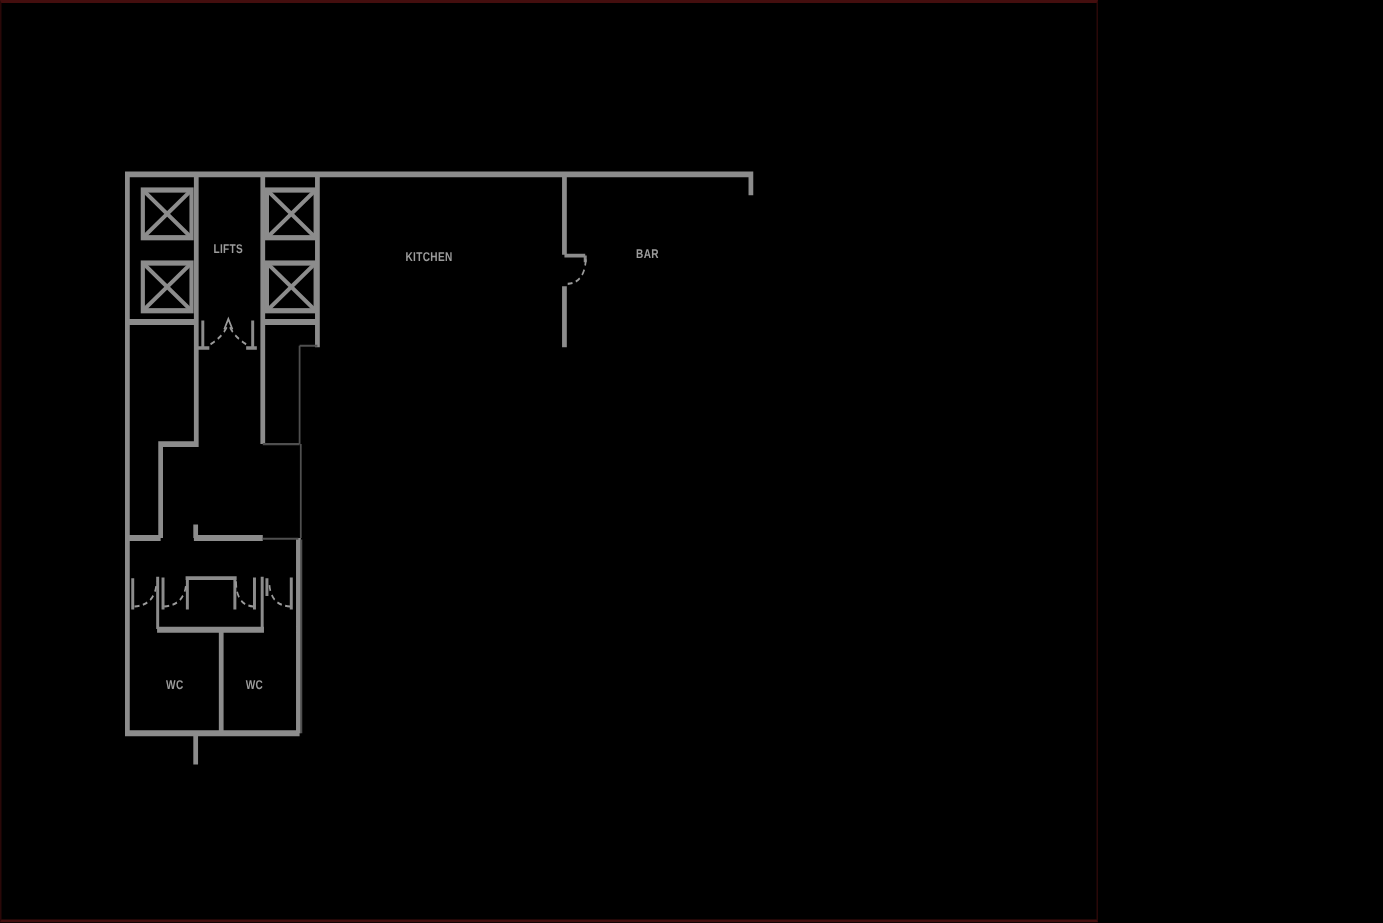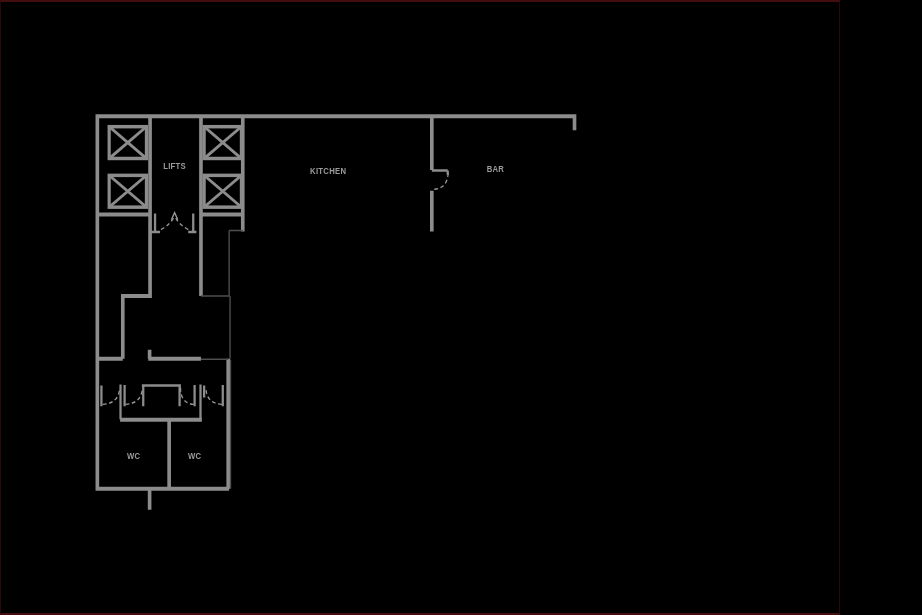--- a/index.html
+++ b/index.html
@@ -1,18 +1,18 @@
 <!DOCTYPE html>
 <html style="--background: #000000; --wall: #8c8c8c; --wall_dark: #4f4f4f; --arc: #9a9a9a; --text: #9c9c9c; --border_top: #440e0e; --border_side: #2a0808;"><head>
 <meta charset="utf-8">
 <style>
   html,body{margin:0;padding:0;background:#000;}
   .page{
     position:relative;
-    width:840px;height:615px;
+    width:732px;height:615px;
     box-sizing:border-box;
     background:var(--background,#000);
     border-top:2px solid var(--border_top,#440e0e);
     border-bottom:2px solid var(--border_top,#440e0e);
     border-left:1px solid var(--border_side,#2a0808);
     border-right:1px solid var(--border_side,#2a0808);
     overflow:hidden;
   }
   svg{display:block;width:100%;height:100%;}
   .w-main{stroke:var(--wall,#8c8c8c);stroke-width:4;fill:none;stroke-linecap:butt;}

